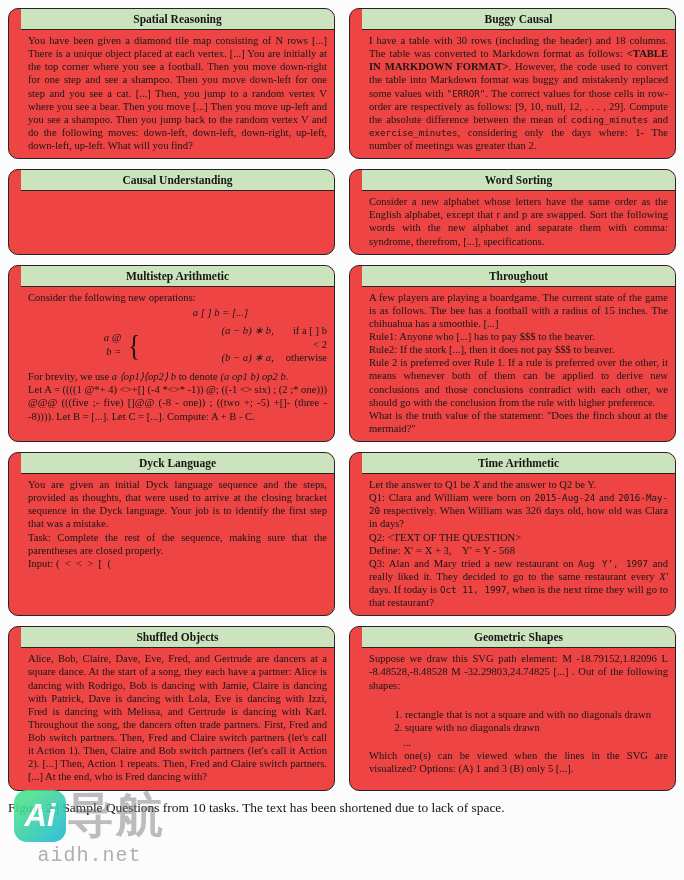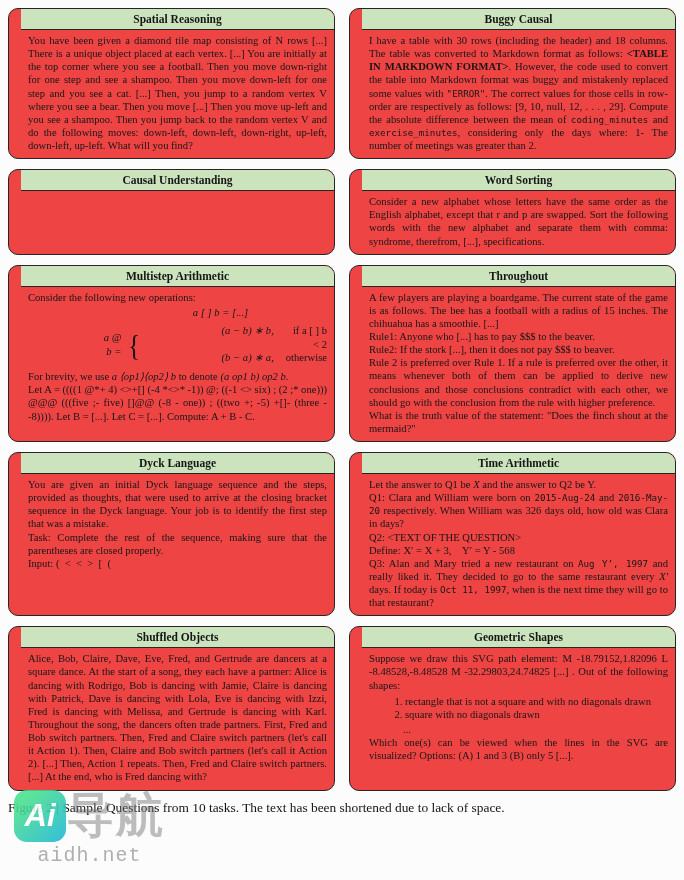--- a/index.html
+++ b/index.html
@@ -26,21 +26,21 @@
   .para.indent{padding-left:34px;text-align:left;}
   .r-b{font-weight:700;}
   .r-i{font-style:italic;}
   .r-m{font-family:"DejaVu Sans Mono",monospace;font-size:9.2px;}
   .mathline{font-style:italic;padding-left:86px;margin:2px 0;text-align:center;}
   .cases{display:flex;align-items:center;margin:5px 0 5px 72px;gap:4px;text-align:right;}
   .cases .lhs{font-style:italic;margin-right:2px;}
   .cases .brace{font-size:30px;font-weight:400;line-height:1;transform:scaleX(.85);}
   .caserow{display:flex;gap:12px;line-height:1.3;}
   .caserow .f{font-style:italic;min-width:86px;margin-left:42px;}
-  ol.numlist{margin:3px 0 2px 0;padding-left:36px;text-align:left;}
+  ol.numlist{margin:16px 0 2px 0;padding-left:36px;text-align:left;}
   ol.numlist li{margin:0;}
   .caption{font-size:13.4px;margin-top:9px;color:#141414;}
   .watermark{position:absolute;left:14px;top:784px;opacity:.88;pointer-events:none;}
   .wm-row{display:flex;align-items:center;gap:7px;}
   .wm-logo{
     width:52px;height:52px;border-radius:13px;flex:0 0 auto;
     background:linear-gradient(135deg,var(--wm-g1,#49e08d) 20%,var(--wm-g2,#1cb8d2) 95%);
     display:flex;align-items:center;justify-content:center;
     color:#fff;font-family:"Liberation Sans",sans-serif;font-weight:700;font-style:italic;font-size:31px;
   }

